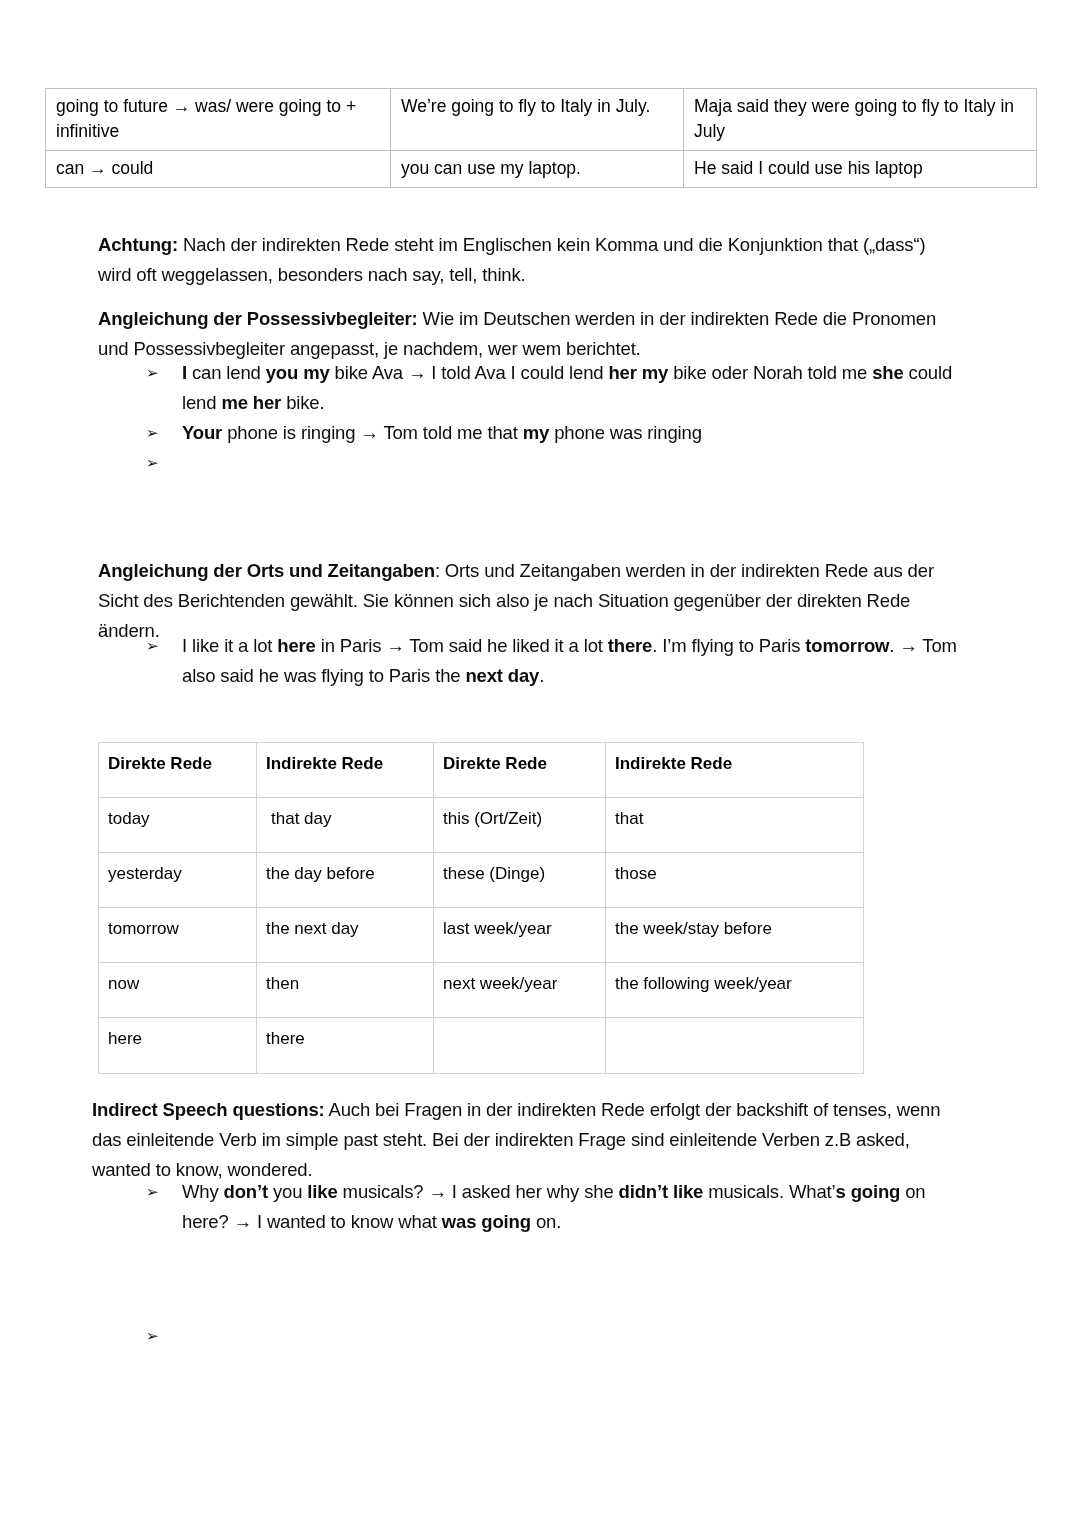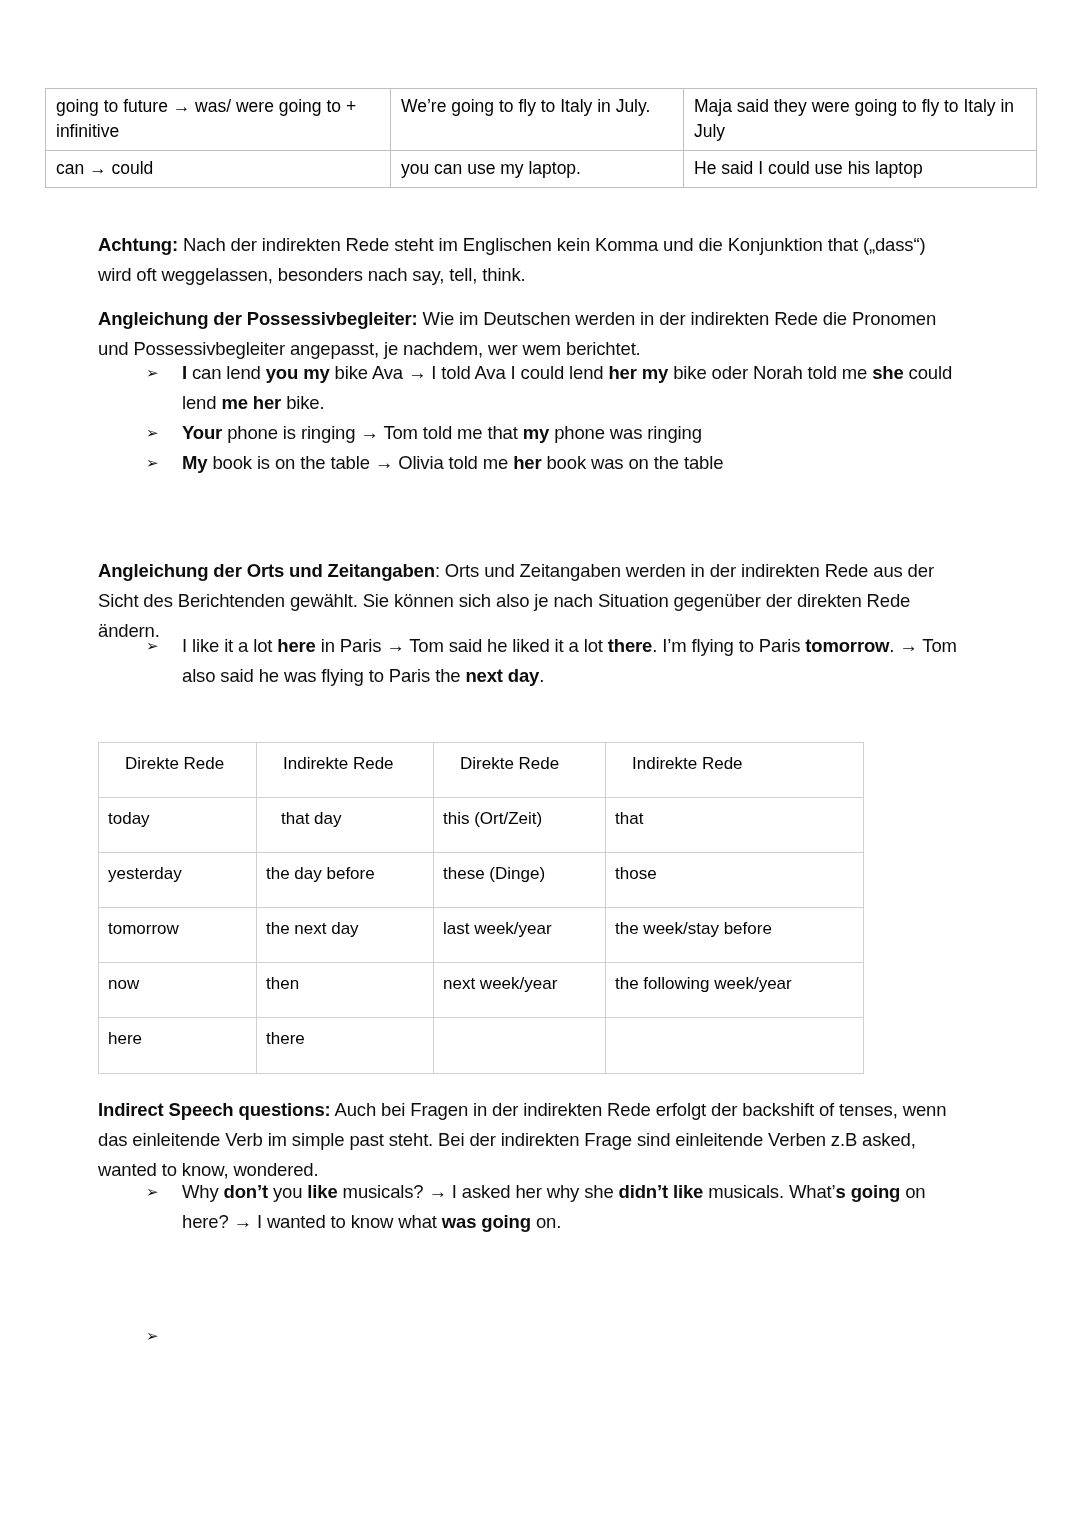--- a/index.html
+++ b/index.html
@@ -51,21 +51,21 @@
     font-size: 18.5px;
     line-height: 30px;
     color: #0d0d0d;
     letter-spacing: -0.15px;
   }
   .para b { font-weight: bold; }
 
   .p-achtung   { left: 98px; top: 211px;  width: 860px; }
   .p-possessiv { left: 98px; top: 285px;  width: 845px; }
   .p-orts      { left: 98px; top: 537px;  width: 858px; }
-  .p-indirect  { left: 98px; top: 1079px; width: 878px; margin-top: 16px; }
+  .p-indirect  { left: 92px; top: 1079px; width: 878px; margin-top: 16px; }
   .p-handelt   { left: 98px; top: 1248px; width: 880px; }
 
   
   .bullets {
     position: absolute;
     font-family: "Liberation Sans Narrow", "Liberation Sans", sans-serif;
     font-size: 18.5px;
     line-height: 30px;
     color: #0d0d0d;
     letter-spacing: -0.15px;
@@ -106,28 +106,28 @@
   .time-table col.t1 { width: 158px; }
   .time-table col.t2 { width: 177px; }
   .time-table col.t3 { width: 172px; }
   .time-table col.t4 { width: 258px; }
   .time-table th, .time-table td {
     border: 1px solid #d0d0d0;
     text-align: left;
     vertical-align: top;
   }
   .time-table th {
-    font-weight: normal;
-    padding: 10px 8px 22px 26px;
+    font-weight: bold;
+    padding: 10px 8px 22px 9px;
     font-size: 17px;
   }
   .time-table td {
     padding: 10px 8px 22px 9px;
   }
-  .time-table td.indent { padding-left: 24px; }
+  .time-table td.indent { padding-left: 14px; }
   .time-table tr.last-row th, .time-table tr.last-row td { }
 </style>
 </head>
 <body>
 
 <div class="page">
 
   <table class="top-table">
     <colgroup>
         <col class="c1">
@@ -152,21 +152,21 @@
     <b>Angleichung der Possessivbegleiter:</b><span> Wie im Deutschen werden in der indirekten Rede die Pronomen und Possessivbegleiter angepasst, je nachdem, wer wem berichtet.</span>
   </p>
 
   <p class="para p-achtung">
     <b>Achtung:</b><span> Nach der indirekten Rede steht im Englischen kein Komma und die Konjunktion that („dass“) wird oft weggelassen, besonders nach say, tell, think.</span>
   </p>
 
   <div class="bullets b-possessiv">
       <div class="bullet-row"><span class="bullet-mark">➢</span><span><b>I</b><span> can lend </span><b>you my</b><span> bike Ava → I told Ava I could lend </span><b>her my</b><span> bike oder Norah told me </span><b>she</b><span> could lend </span><b>me her</b><span> bike.</span></span></div>
       <div class="bullet-row"><span class="bullet-mark">➢</span><span><b>Your</b><span> phone is ringing → Tom told me that </span><b>my</b><span> phone was ringing</span></span></div>
-      <div class="bullet-row"><span class="bullet-mark">➢</span><span><b>My</b><span> book is on the table → Olivia told me </span><b>her</b><span> book was on the table</span></span></div>
+      <div class="bullet-row"><span class="bullet-mark">➢</span></div>
     </div>
 
   <p class="para p-orts">
     <b>Angleichung der Orts und Zeitangaben</b><span>: Orts und Zeitangaben werden in der indirekten Rede aus der Sicht des Berichtenden gewählt. Sie können sich also je nach Situation gegenüber der direkten Rede ändern.</span>
   </p>
 
   <div class="bullets b-orts">
       <div class="bullet-row"><span class="bullet-mark">➢</span><span><span>I like it a lot </span><b>here</b><span> in Paris → Tom said he liked it a lot </span><b>there</b><span>. I’m flying to Paris </span><b>tomorrow</b><span>. → Tom also said he was flying to Paris the </span><b>next day</b><span>.</span></span></div>
     </div>
 

